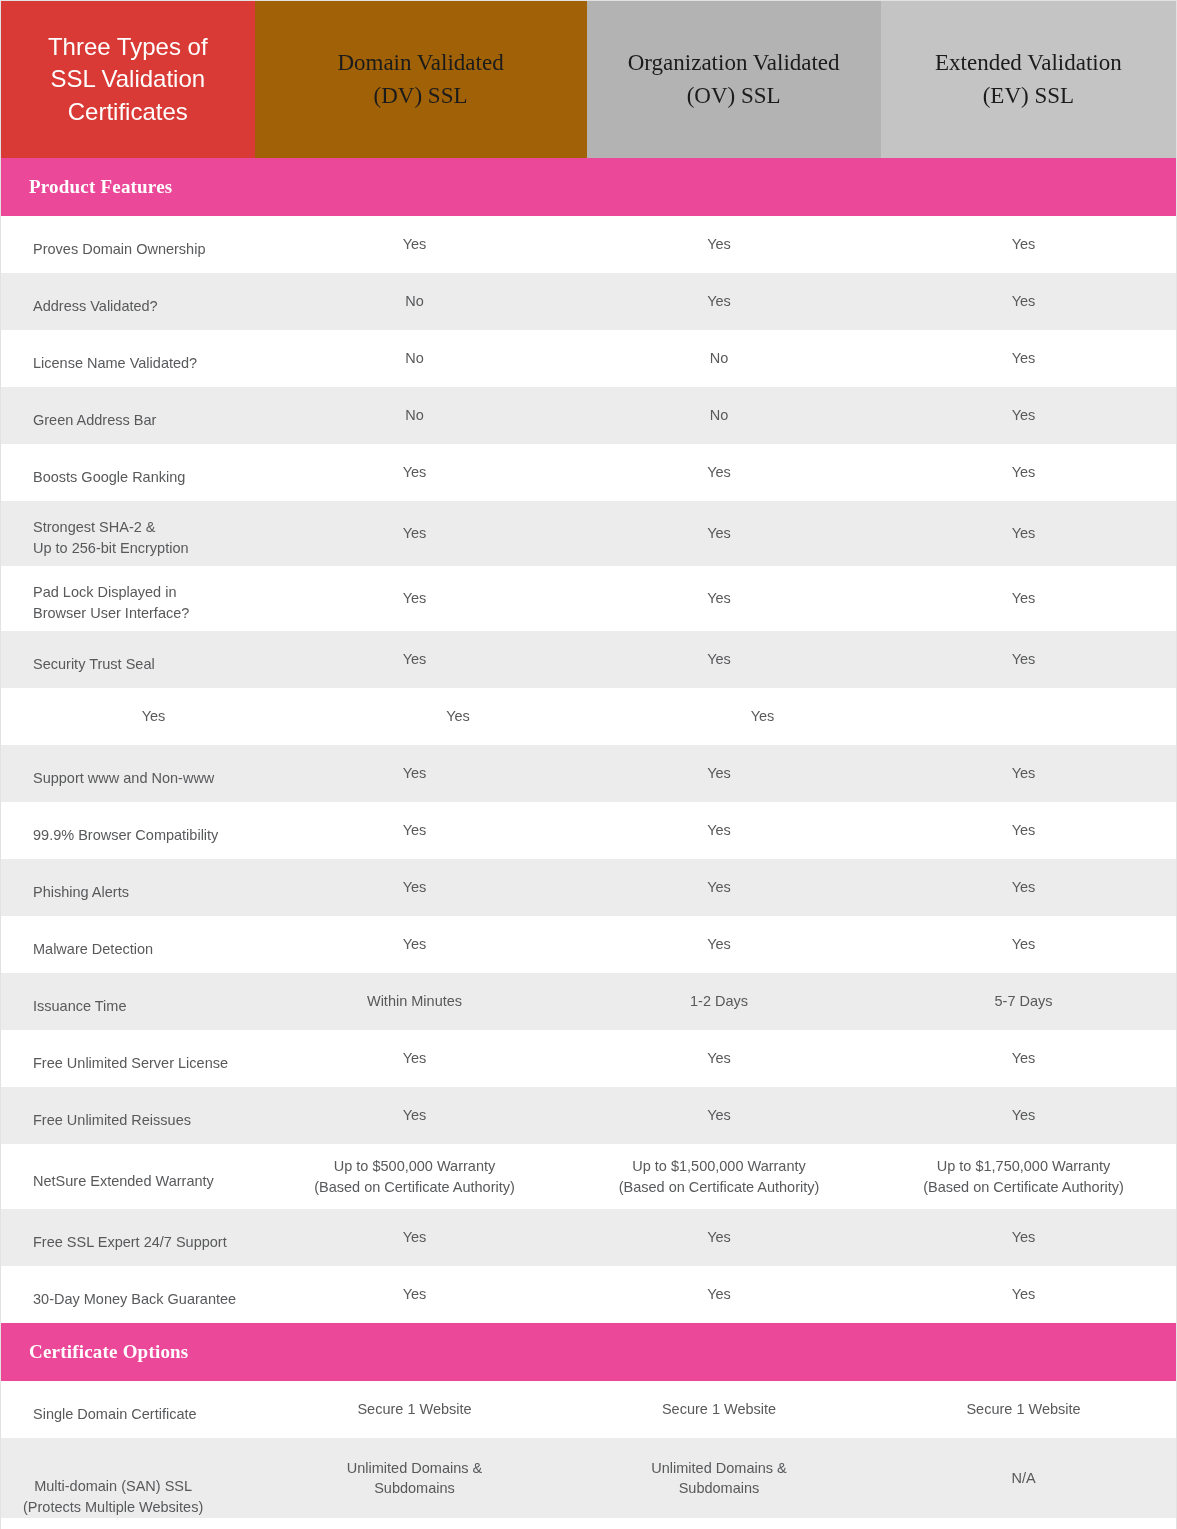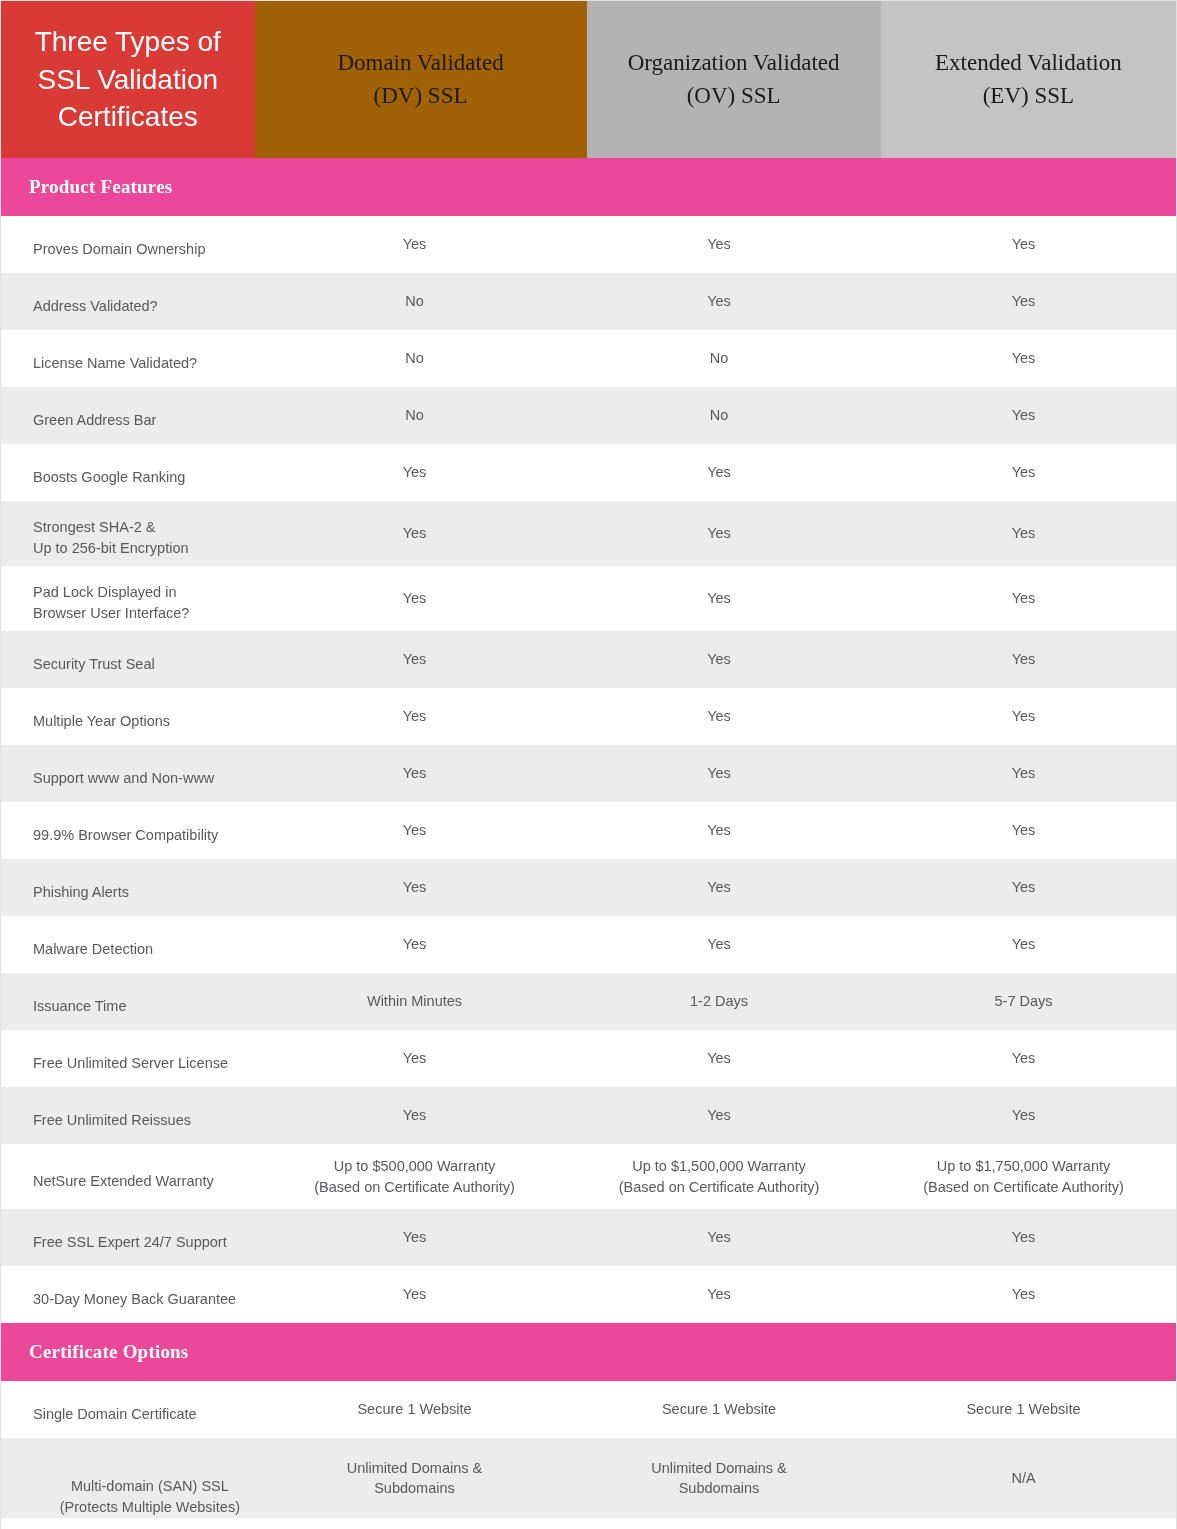--- a/index.html
+++ b/index.html
@@ -30,21 +30,21 @@
     display: flex;
     align-items: center;
     justify-content: center;
     text-align: center;
     box-sizing: border-box;
   }
   .th-title {
     width: 261px;
     background: #d93a35;
     color: #ffffff;
-    font-size: 28px;
+    font-size: 24px;
     line-height: 1.35;
     font-weight: 400;
     padding: 0 14px;
   }
   .th-col {
     font-family: "Liberation Serif", serif;
     color: #1b1b1b;
     font-size: 23px;
     line-height: 1.42;
     font-weight: 400;
@@ -87,21 +87,21 @@
     line-height: 1.42;
     color: #58595b;
   }
   .cell-feature {
     width: 261px;
     padding: 10px 22px 1px 32px;
     justify-content: flex-start;
     text-align: left;
   }
   .cell-feature.centered {
-    justify-content: flex-end;
+    justify-content: flex-start;
     text-align: center;
     padding-left: 22px;
     margin-top: 28px;
   }
   .cell-val {
     justify-content: center;
     text-align: center;
     padding: 10px 12px;
   }
   .cell-dv { width: 305px; }
@@ -241,23 +241,20 @@
           <span>Yes</span>
         </div>
         <div class="cell cell-val cell-ov">
           <span>Yes</span>
         </div>
         <div class="cell cell-val cell-ev">
           <span>Yes</span>
         </div>
       </div>
       <div class="row odd">
-        <div class="cell cell-feature">
-          <span>Multiple Year Options</span>
-        </div>
         <div class="cell cell-val cell-dv">
           <span>Yes</span>
         </div>
         <div class="cell cell-val cell-ov">
           <span>Yes</span>
         </div>
         <div class="cell cell-val cell-ev">
           <span>Yes</span>
         </div>
       </div>

